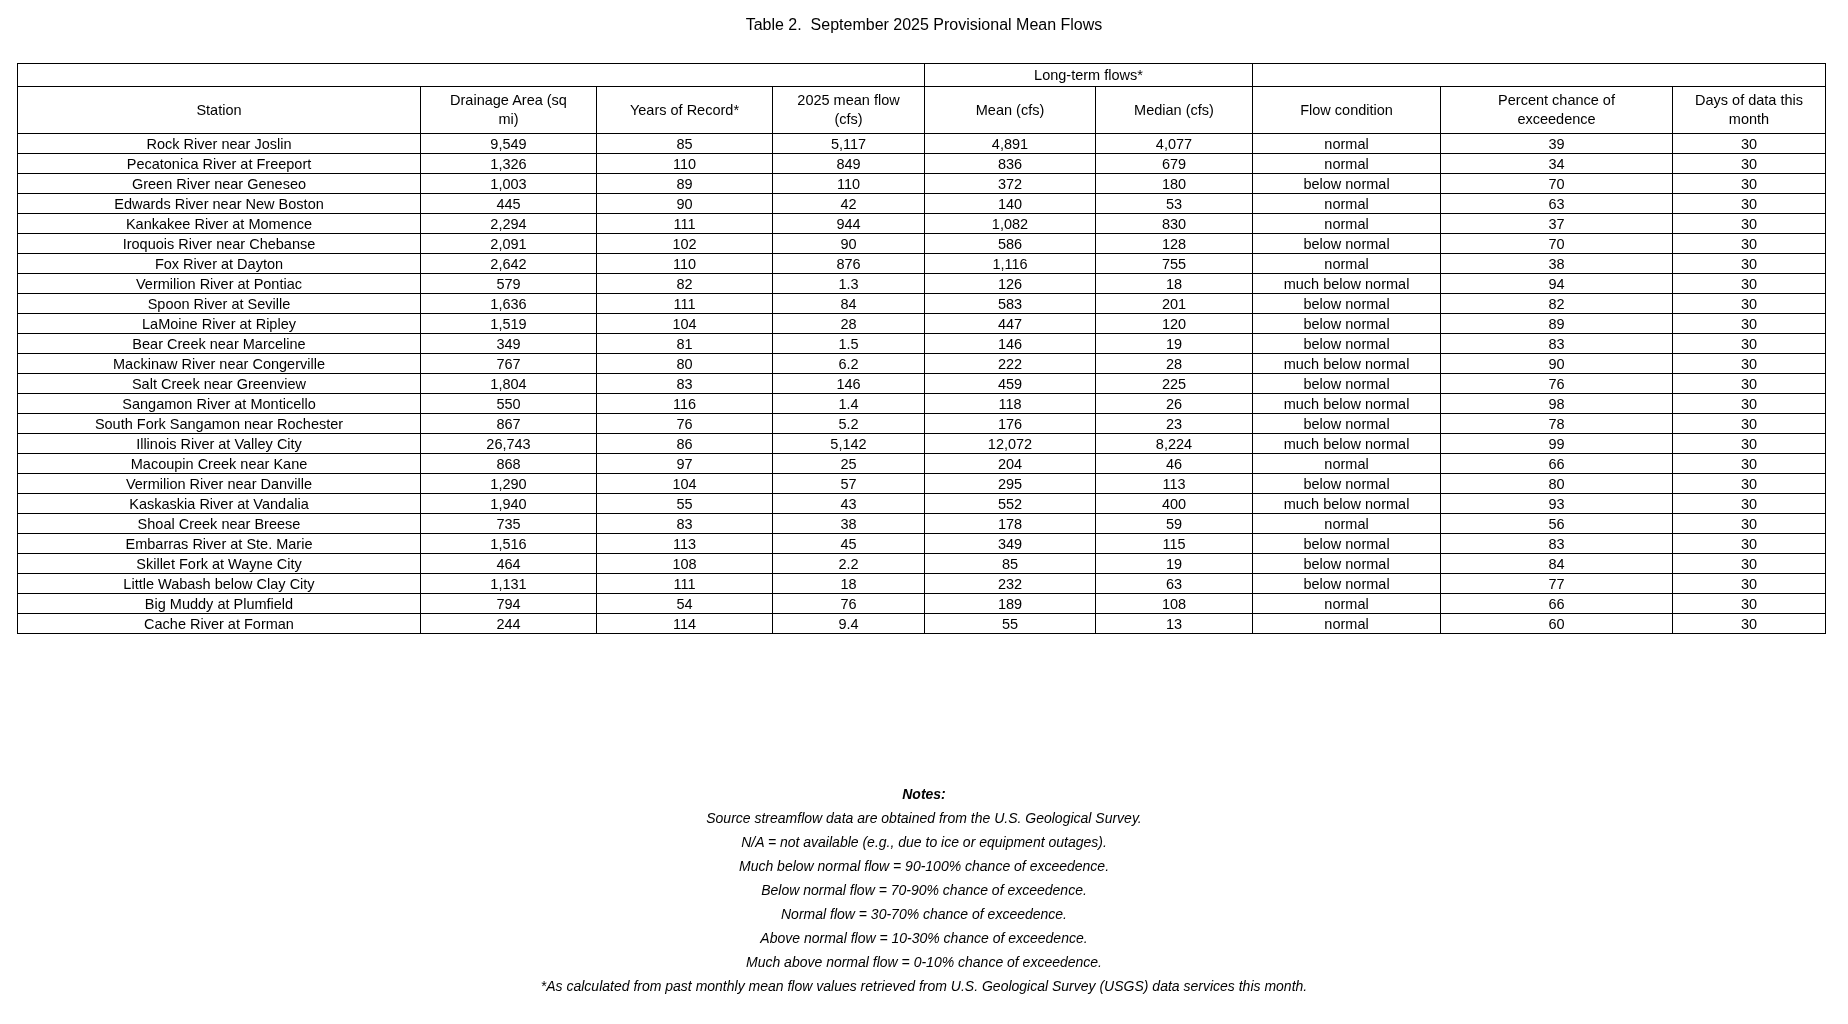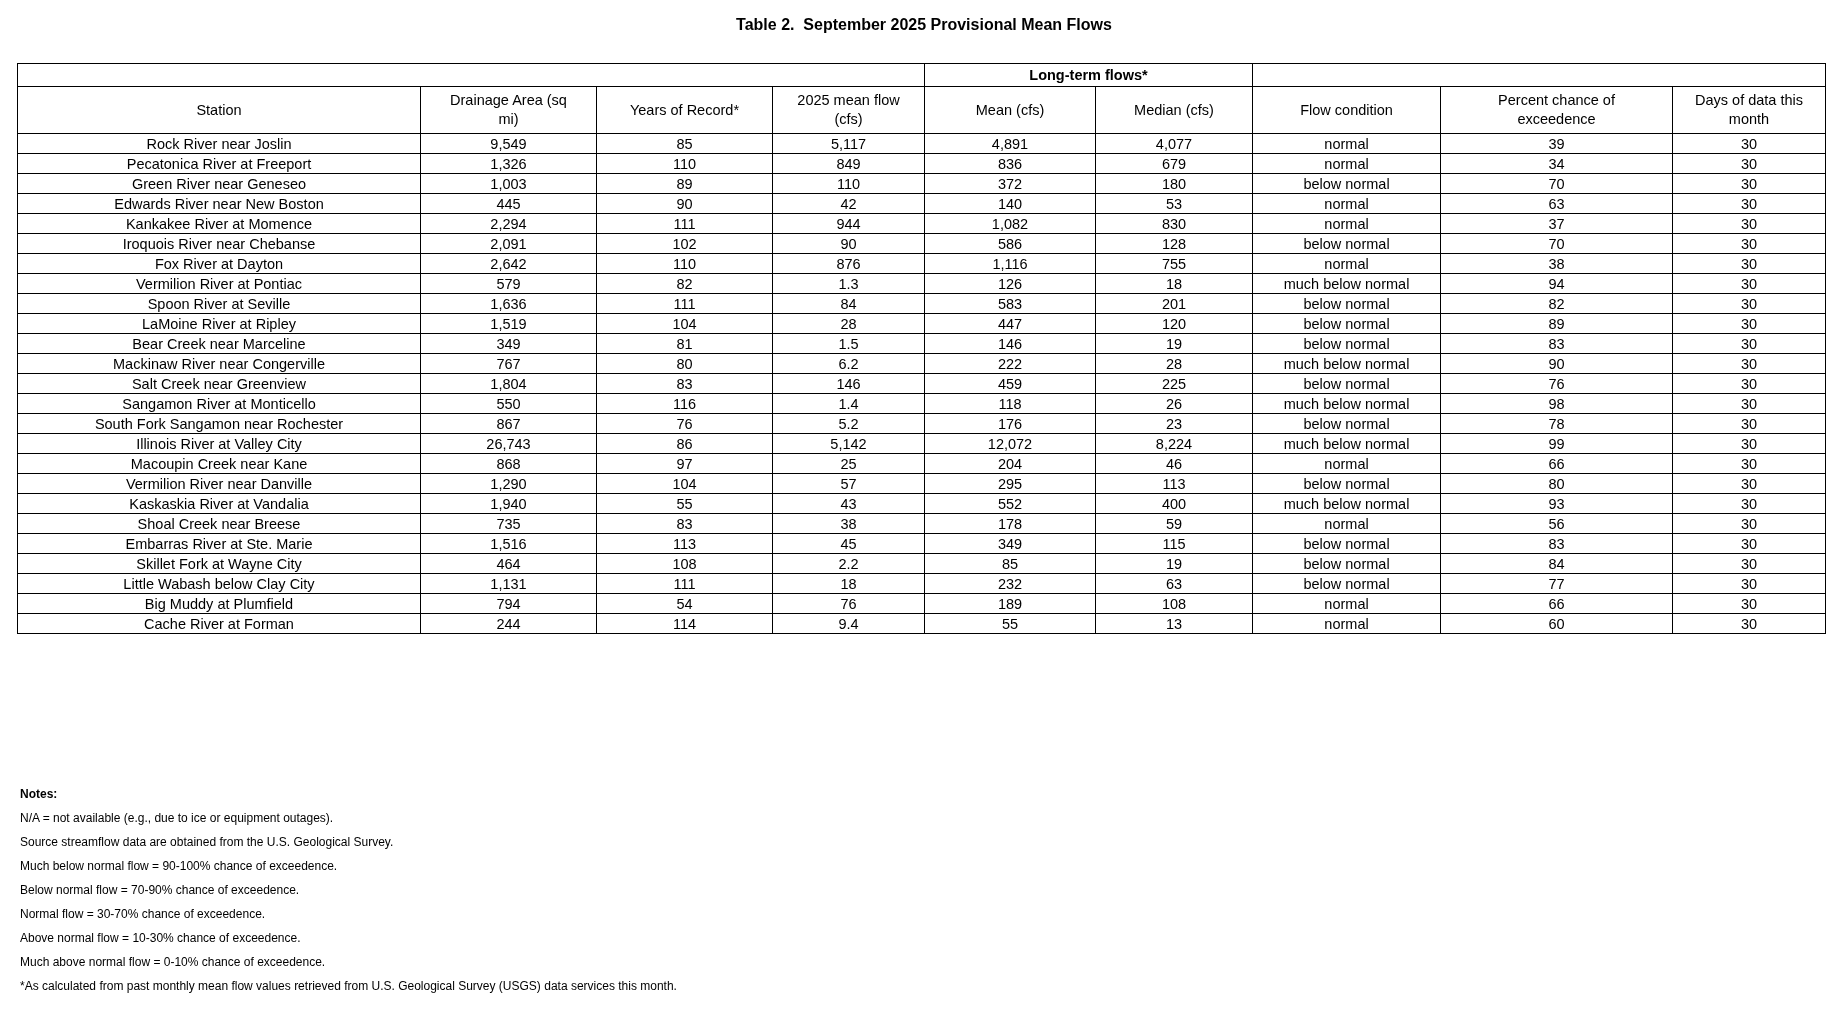--- a/index.html
+++ b/index.html
@@ -8,49 +8,51 @@
     background: #ffffff;
     width: 1848px;
     height: 1024px;
     font-family: "Liberation Sans", sans-serif;
     color: #000000;
     overflow: hidden;
   }
   .page-title {
     padding-top: 15px;
     text-align: center;
-    font-weight: bold;
+    font-weight: normal;
     font-size: 16px;
     line-height: 20px;
     white-space: pre;
   }
   table.flows {
     border-collapse: collapse;
     table-layout: fixed;
     width: 1808px;
     margin: 28px 0 0 17px;
   }
   table.flows td, table.flows th {
     border: 1px solid #000000;
     text-align: center;
     vertical-align: middle;
     padding: 0 3px;
     overflow: hidden;
     font-size: 14.5px;
     font-weight: normal;
   }
-  tr.spanner-row td { height: 22px; line-height: 22px; font-weight: bold; }
+  tr.spanner-row td { height: 22px; line-height: 22px; }
   tr.header-row th { height: 46px; white-space: pre-line; line-height: 1.3; }
   tbody.data-rows td { height: 19px; line-height: 18px; white-space: nowrap; }
   .notes {
     margin-left: 20px;
     width: 1808px;
     margin-top: 148px;
-    font-size: 12px;
+    text-align: center;
+    font-size: 14px;
     line-height: 24px;
+    font-style: italic;
   }
   .notes .notes-heading { font-weight: bold; }
 </style>
 </head>
 <body>
 
 <div class="page-title">Table 2.&nbsp; September 2025 Provisional Mean Flows</div>
 
 <table class="flows">
   <colgroup>
@@ -361,22 +363,22 @@
         <td>normal</td>
         <td>60</td>
         <td>30</td>
       </tr>
     </tbody>
 </table>
 
 <div class="notes">
   <div class="notes-heading">Notes:</div>
   <div>
+      <div>Source streamflow data are obtained from the U.S. Geological Survey.</div>
       <div>N/A = not available (e.g., due to ice or equipment outages).</div>
-      <div>Source streamflow data are obtained from the U.S. Geological Survey.</div>
       <div>Much below normal flow = 90-100% chance of exceedence.</div>
       <div>Below normal flow = 70-90% chance of exceedence.</div>
       <div>Normal flow = 30-70% chance of exceedence.</div>
       <div>Above normal flow = 10-30% chance of exceedence.</div>
       <div>Much above normal flow = 0-10% chance of exceedence.</div>
       <div>*As calculated from past monthly mean flow values retrieved from U.S. Geological Survey (USGS) data services this month.</div>
     </div>
 </div>
 
 </body></html>

